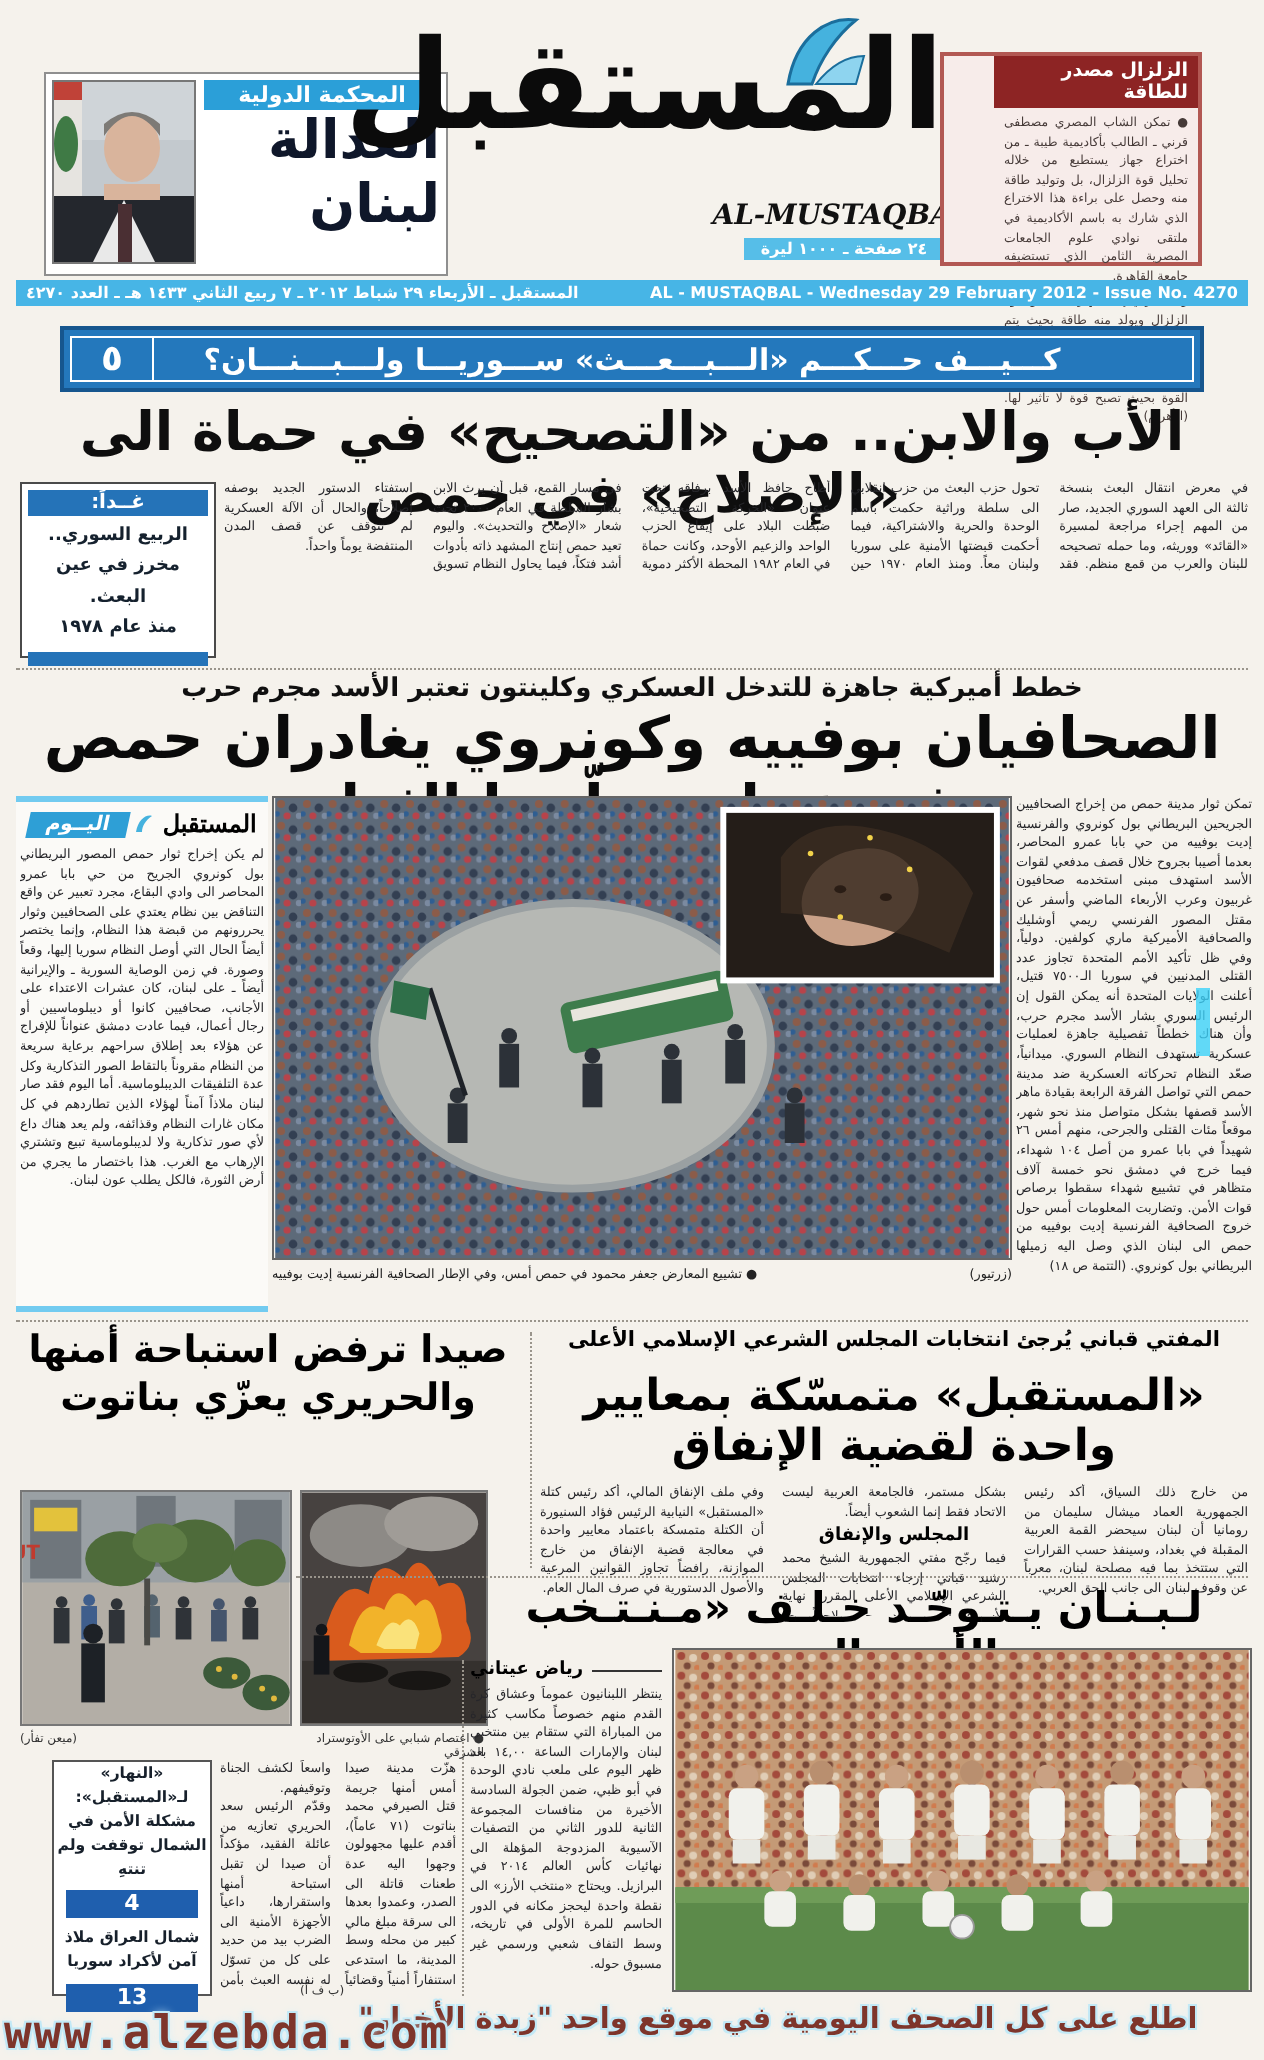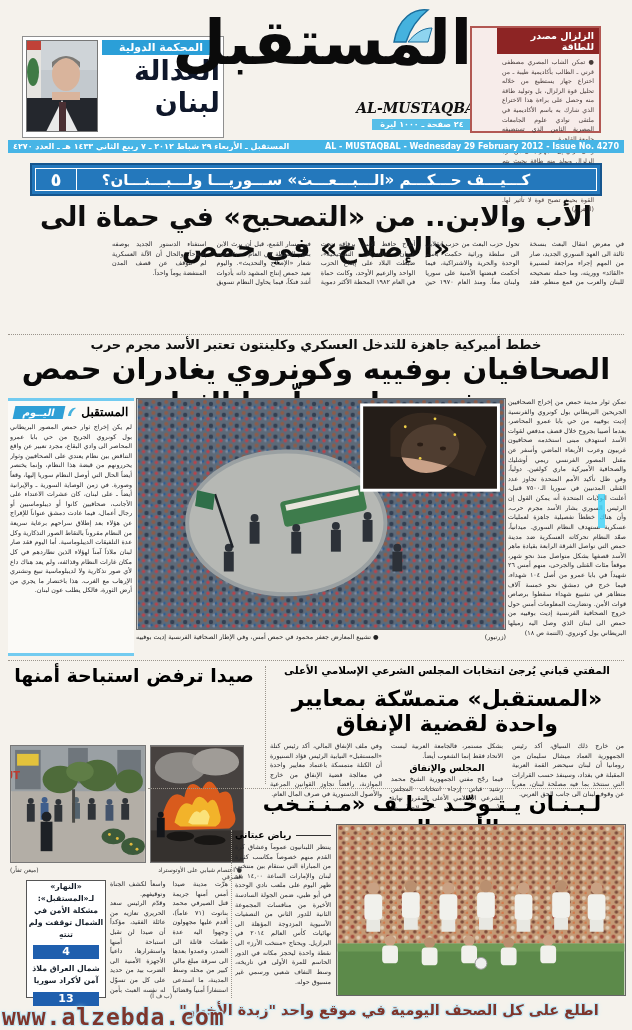--- a/index.html
+++ b/index.html
@@ -127,20 +127,27 @@
     <span class="ltr">AL - MUSTAQBAL - Wednesday  29 February 2012 - Issue No. 4270</span>
     <span>المستقبل ـ الأربعاء ٢٩ شباط ٢٠١٢ ـ ٧ ربيع الثاني ١٤٣٣ هـ ـ العدد ٤٢٧٠</span>
   </div>
 
   <div id="baath-banner" class="abs">
     <div class="inner">كـــيـــف حـــكـــم «الـــبـــعـــث» ســـوريـــا ولـــبـــنـــان؟</div>
     <div class="num">٥</div>
   </div>
   <div id="headline1" class="abs c">الأب والابن.. من «التصحيح» في حماة الى «الإصلاح» في حمص</div>
   <div id="body1" class="abs tiny j clip">في معرض انتقال البعث بنسخة ثالثة الى العهد السوري الجديد، صار من المهم إجراء مراجعة لمسيرة «القائد» ووريثه، وما حمله تصحيحه للبنان والعرب من قمع منظم. فقد تحول حزب البعث من حزب انقلابي الى سلطة وراثية حكمت باسم الوحدة والحرية والاشتراكية، فيما أحكمت قبضتها الأمنية على سوريا ولبنان معاً. ومنذ العام ١٩٧٠ حين أطاح حافظ الأسد برفاقه تحت عنوان «الحركة التصحيحية»، ضبطت البلاد على إيقاع الحزب الواحد والزعيم الأوحد، وكانت حماة في العام ١٩٨٢ المحطة الأكثر دموية في مسار القمع، قبل أن يرث الابن بشار السلطة في العام ٢٠٠٠ تحت شعار «الإصلاح والتحديث». واليوم تعيد حمص إنتاج المشهد ذاته بأدوات أشد فتكاً، فيما يحاول النظام تسويق استفتاء الدستور الجديد بوصفه إصلاحاً، والحال أن الآلة العسكرية لم تتوقف عن قصف المدن المنتفضة يوماً واحداً.</div>
+  <div id="tomorrow" class="abs">
+    <div class="tt">غــداً:</div>
+    <div class="tl">الربيع السوري..</div>
+    <div class="tl" style="margin-top:0;">مخرز في عين البعث.</div>
+    <div class="tl" style="margin-top:0;">منذ عام ١٩٧٨</div>
+    <div class="bar"></div>
+  </div>
 
   <div class="abs dot-h" style="left:8px;top:334px;width:616px;"></div>
 
   <div id="kicker2" class="abs c">خطط أميركية جاهزة للتدخل العسكري وكلينتون تعتبر الأسد مجرم حرب</div>
   <div id="headline2" class="abs c">الصحافيان بوفييه وكونروي يغادران حمص في عملية نظّمها الثوار</div>
 
   <div id="todaycol" class="abs">
     <div class="lg">
       <span class="m">المستقبل</span>
       <svg width="12" height="12" viewBox="0 0 12 12">
@@ -216,20 +223,21 @@
         <div class="tiny j">بشكل مستمر، فالجامعة العربية ليست الاتحاد فقط إنما الشعوب أيضاً.</div>
         <div class="sub">المجلس والإنفاق</div>
         <div class="tiny j">فيما رجّح مفتي الجمهورية الشيخ محمد رشيد قباني إرجاء انتخابات المجلس الشرعي الإسلامي الأعلى المقررة نهاية الأسبوع الى موعد يحدد لاحقاً بعد مشاورات واسعة.</div>
       </div>
       <div class="tiny j">وفي ملف الإنفاق المالي، أكد رئيس كتلة «المستقبل» النيابية الرئيس فؤاد السنيورة أن الكتلة متمسكة باعتماد معايير واحدة في معالجة قضية الإنفاق من خارج الموازنة، رافضاً تجاوز القوانين المرعية والأصول الدستورية في صرف المال العام.</div>
     </div>
   </div>
 
   <div id="saida-h" class="abs c">
     <div>صيدا ترفض استباحة أمنها</div>
+    <div>والحريري يعزّي بناتوت</div>
   </div>
 
   <svg id="ph-street" class="abs" viewBox="0 0 136 118">
     <rect width="136" height="118" fill="#b3aea6"></rect>
     <rect width="136" height="46" fill="#9aa0a4"></rect>
     <g fill="#6f767c">
         <rect x="4" y="4" width="26" height="40"></rect>
         <rect x="58" y="2" width="20" height="36"></rect>
         <rect x="108" y="4" width="24" height="34"></rect>
       </g>

